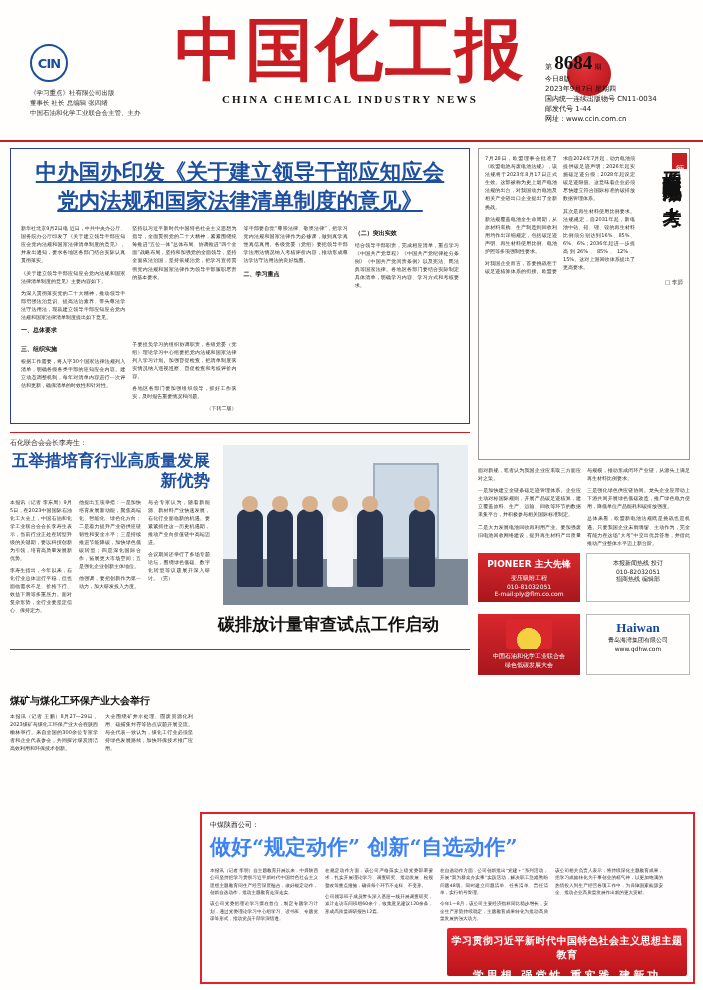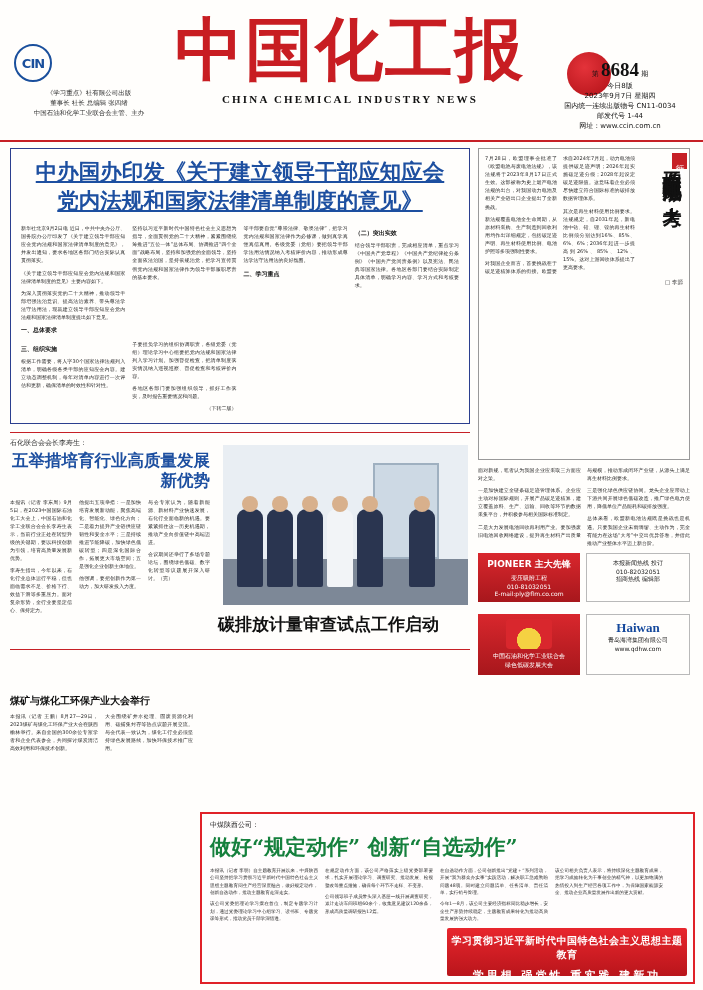--- a/index.html
+++ b/index.html
@@ -8,39 +8,39 @@
     background:#fdfdfb;
     font-family:"DejaVu Sans","Liberation Sans",sans-serif;
     color:#1a1a1a;
     position:relative;
     overflow:hidden;
   }
   .page{position:relative;width:703px;height:990px;background:#fffefc;}
 
   
   .masthead{position:relative;height:140px;border-bottom:2px solid #c62026;}
-  .logo-left{position:absolute;left:14px;top:44px;width:150px;text-align:center;}
+  .logo-left{position:absolute;left:30px;top:44px;width:150px;text-align:left;}
   .cin-badge{width:34px;height:34px;border-radius:50%;border:2px solid #1a4f9c;
     color:#1a4f9c;font-size:13px;font-weight:bold;display:flex;align-items:center;
     justify-content:center;margin-bottom:6px;letter-spacing:-1px;}
   .logo-left .lt{font-size:6.5px;line-height:1.55;color:#333;}
   .title-block{position:absolute;left:160px;top:14px;width:380px;text-align:center;}
   .paper-title{
     font-family:"DejaVu Serif","Liberation Serif",serif;
     font-size:68px;font-weight:bold;color:#c81d22;letter-spacing:2px;
     line-height:1.05;white-space:nowrap;
   }
   .paper-title-en{
     margin-top:8px;font-size:11px;letter-spacing:2.2px;color:#111;font-weight:bold;
     font-family:"Liberation Serif",serif;
   }
   .redseal{position:absolute;right:92px;top:52px;width:44px;height:44px;border-radius:50%;
      background:radial-gradient(circle at 40% 35%,#e4333a,#b01016);}
   .redseal span{display:block;color:#fff;font-size:6px;text-align:center;line-height:44px;}
-  .issue-no{position:absolute;right:8px;top:59px;font-size:7px;color:#111;text-align:center;width:150px;}
+  .issue-no{position:absolute;right:8px;top:52px;font-size:7px;color:#111;text-align:left;width:150px;}
   .issue-no b{font-size:19px;font-family:"Liberation Serif",serif;}
 
   
   .body-wrap{position:relative;padding:6px 10px 0 10px;}
   .cols{display:flex;gap:8px;}
   .col-main{width:460px;}
   .col-side{width:212px;}
 
   
   .lead-box{border:1.5px solid #2b3f8f;padding:8px 10px 6px 10px;}
@@ -116,21 +116,21 @@
   .ad-sun{width:46px;height:30px;margin:0 auto 3px;background:radial-gradient(circle at 50% 70%,#f5d142 0 38%,#d9272d 39% 100%);border-radius:4px;}
 
   
   .redbox{
     position:absolute;left:200px;top:812px;width:495px;height:172px;
     border:2.5px solid #e02128;background:#fffdfd;padding:6px 8px;box-sizing:border-box;
   }
   .rb-kicker{font-size:7px;color:#222;margin-bottom:3px;}
   .rb-head{
     font-family:"DejaVu Serif","Liberation Serif",serif;
-    font-size:21px;font-weight:bold;color:#15803d;margin-bottom:6px;letter-spacing:0px;
+    font-size:21px;font-weight:bold;color:#3b82f6;margin-bottom:6px;letter-spacing:0px;
   }
   .rb-cols{display:flex;gap:7px;}
   .rb-cols .c{width:108px;font-size:4.6px;line-height:1.6;text-align:justify;color:#2b2b2b;}
   .rb-cols .c p{margin:0 0 4px;}
   .slogan{
     position:absolute;right:6px;bottom:6px;width:240px;height:48px;
     background:linear-gradient(#e8262d,#b9151b);color:#fff;text-align:center;
     border-radius:2px;padding-top:6px;box-sizing:border-box;
   }
   .slogan .l1{font-size:10px;font-weight:bold;letter-spacing:.5px;}

